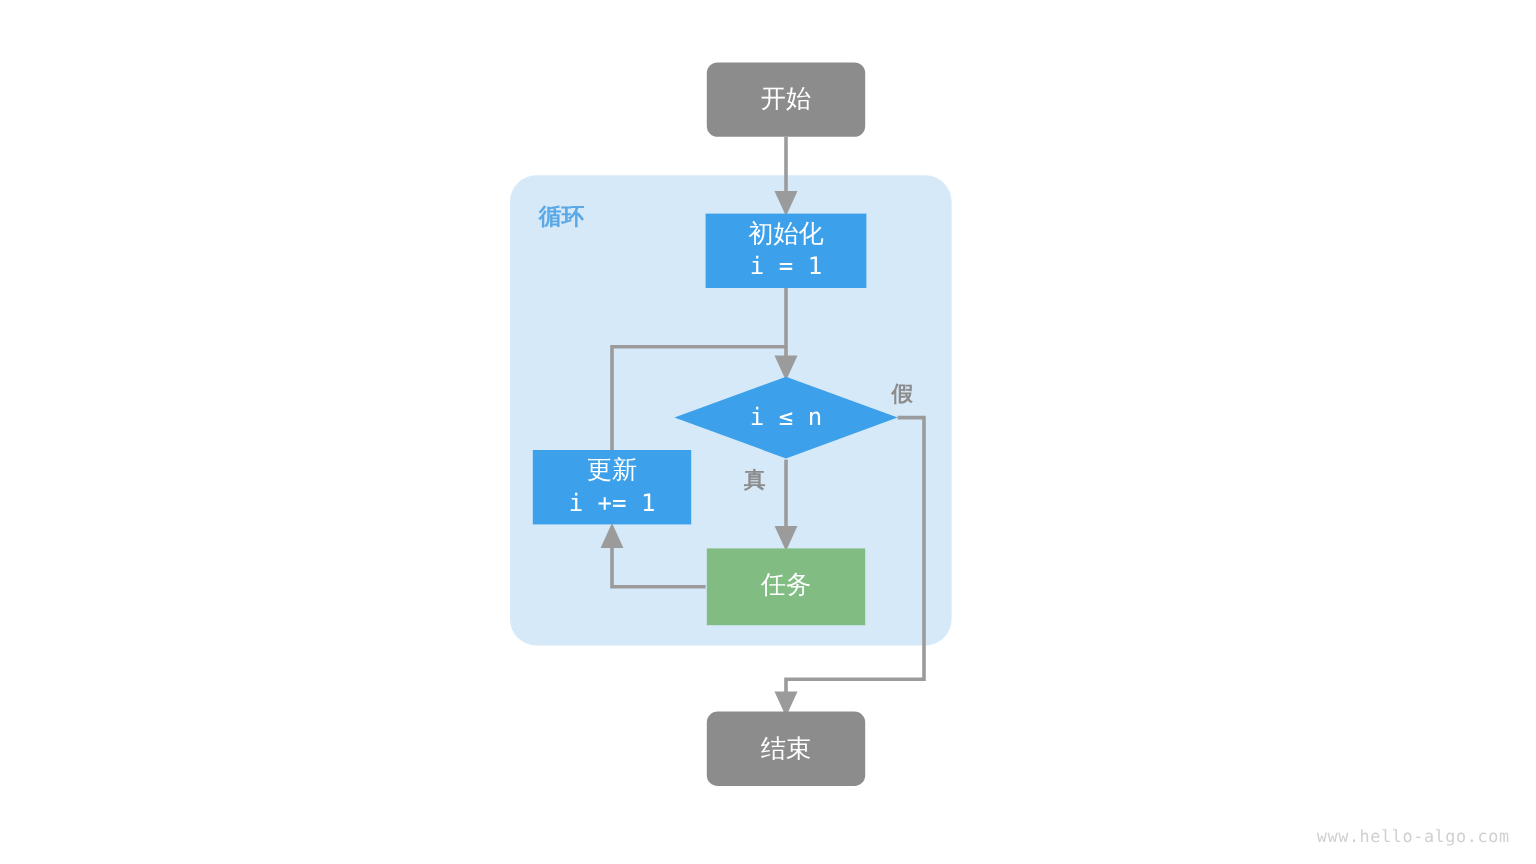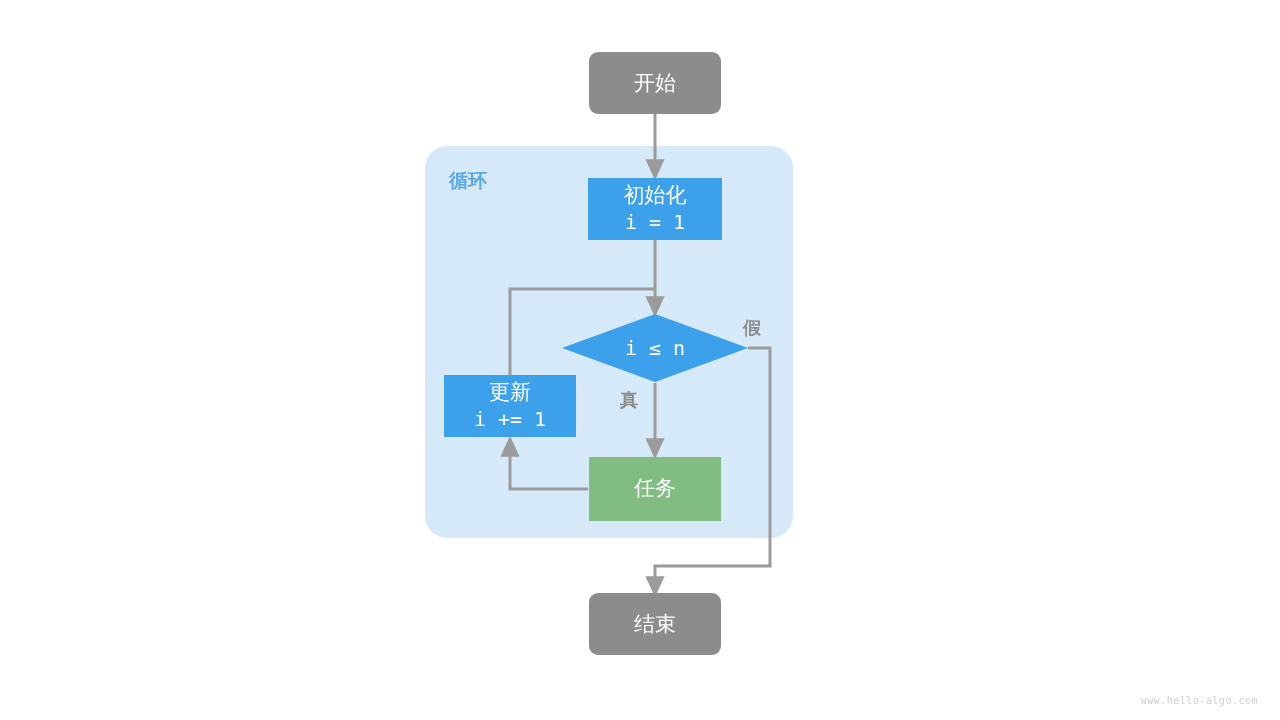--- a/index.html
+++ b/index.html
@@ -54,21 +54,21 @@
     font-weight: bold;
     text-anchor: start;
     dominant-baseline: middle;
   }
   .watermark {
     position: absolute;
     right: 22px;
     bottom: 14px;
     color: #d0d0d0;
     font-family: "DejaVu Sans Mono", "Liberation Mono", monospace;
-    font-size: 10px;
+    font-size: 14px;
     letter-spacing: 0.5px;
     user-select: none;
   }
 </style>
 </head>
 <body>
 
 <div id="stage">
 
   <svg class="flow" viewBox="0 0 1280 720">

